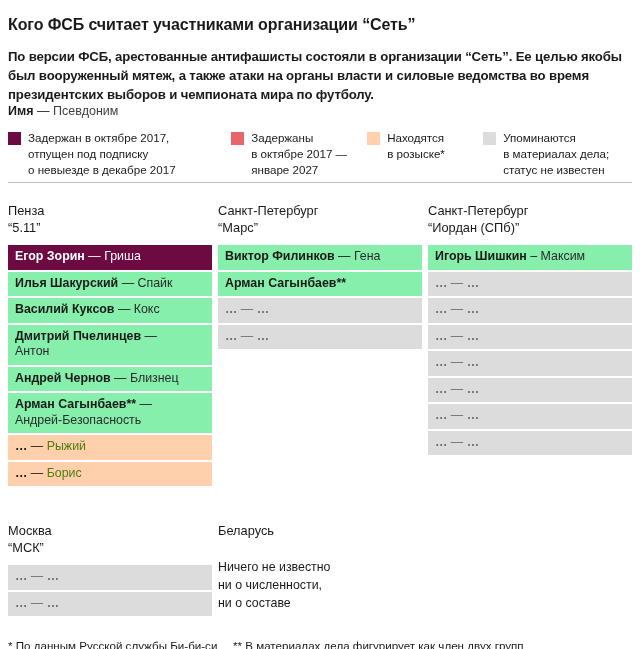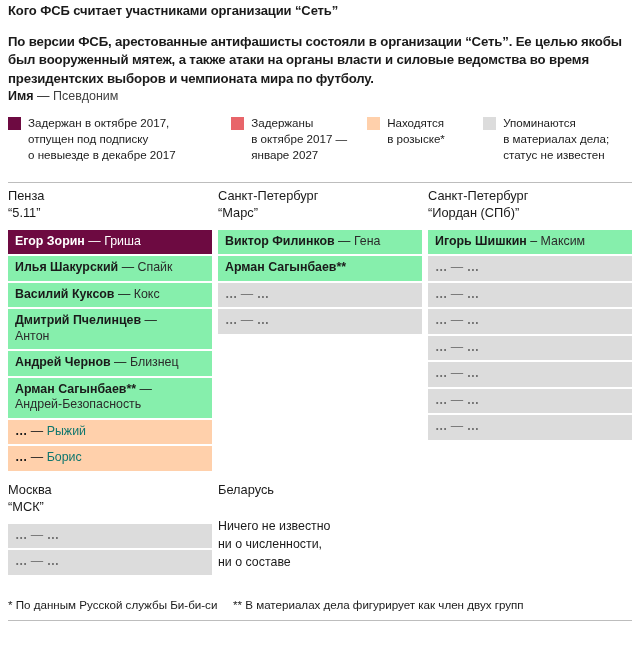--- a/index.html
+++ b/index.html
@@ -18,25 +18,25 @@
   .page {
     position: relative;
     width: 640px;
     height: 649px;
     box-sizing: border-box;
     padding: 0 8px;
   }
 
   
   .title {
-    font-size: 13px;
+    font-size: 16px;
     font-weight: bold;
     letter-spacing: -0.1px;
     color: #1a1a1a;
-    padding-top: 3px;
+    padding-top: 15px;
     line-height: 1.2;
   }
   .standfirst {
     margin-top: 14px;
     font-size: 13.2px;
     font-weight: bold;
     line-height: 1.42;
     color: #1a1a1a;
     letter-spacing: -0.15px;
   }
@@ -118,30 +118,30 @@
   .row .al { font-weight: normal; color: #3d3d3d; }
 
   .row.c-purple { background: #6d0a41; }
   .row.c-purple .nm,
   .row.c-purple .dash,
   .row.c-purple .al { color: #ffffff; }
 
   .row.c-red     { background: #86efac; }
   .row.c-red .al { color: #2b2b2b; }
   .row.c-orange  { background: #ffd0ab; }
-  .row.c-orange .al { color: #0f766e; }
+  .row.c-orange .al { color: #4d7c0f; }
   .row.c-gray    { background: #dcdcdc; }
   .row.c-gray .nm,
   .row.c-gray .al { color: #6f6f6f; font-weight: bold; }
   .row.c-gray .dash { color: #6f6f6f; }
 
   
   .groups-bottom {
     display: flex;
-    margin-top: 8px;
+    margin-top: 34px;
   }
   .note-text {
     font-size: 12.4px;
     line-height: 1.45;
     color: #1a1a1a;
     white-space: pre-line;
     margin-top: 20px;
   }
 
   

